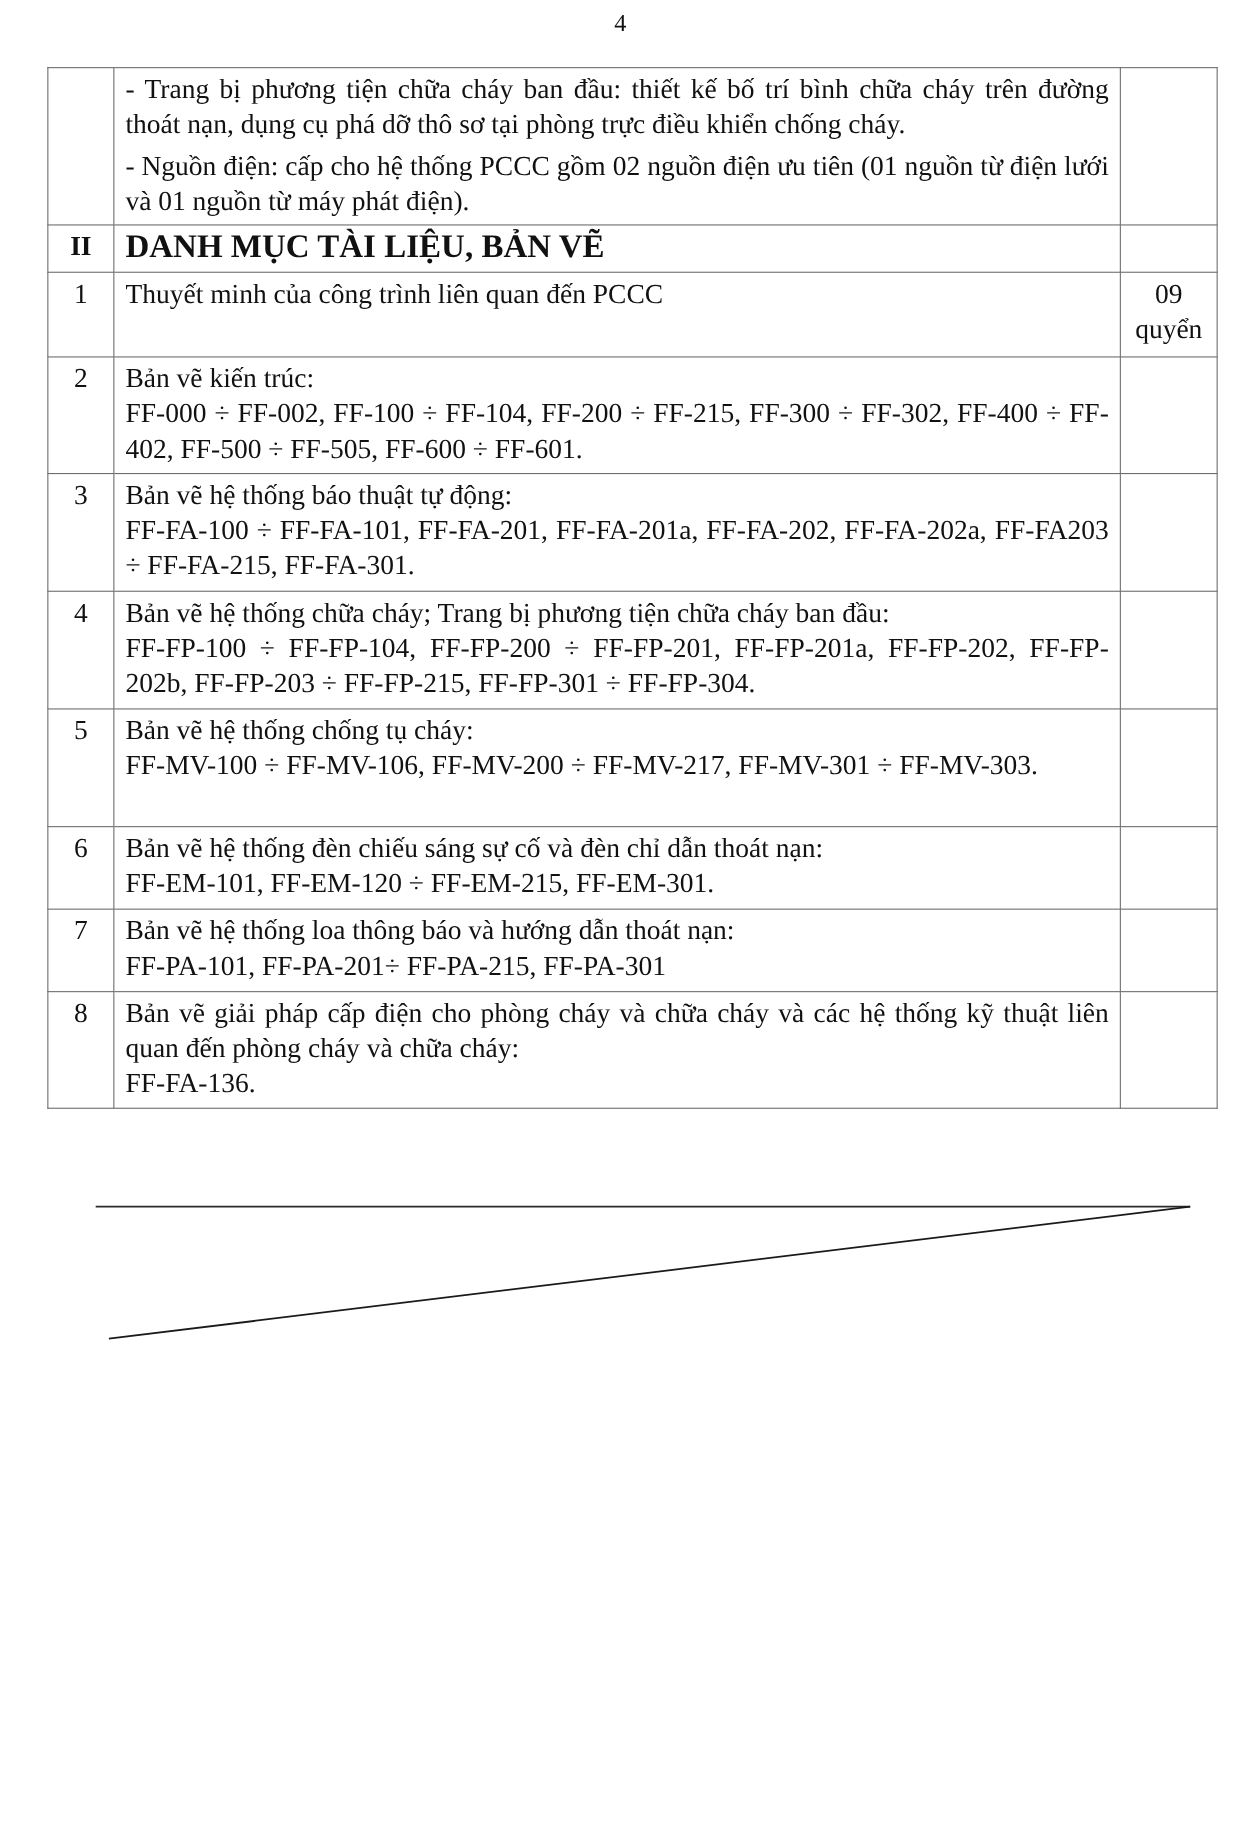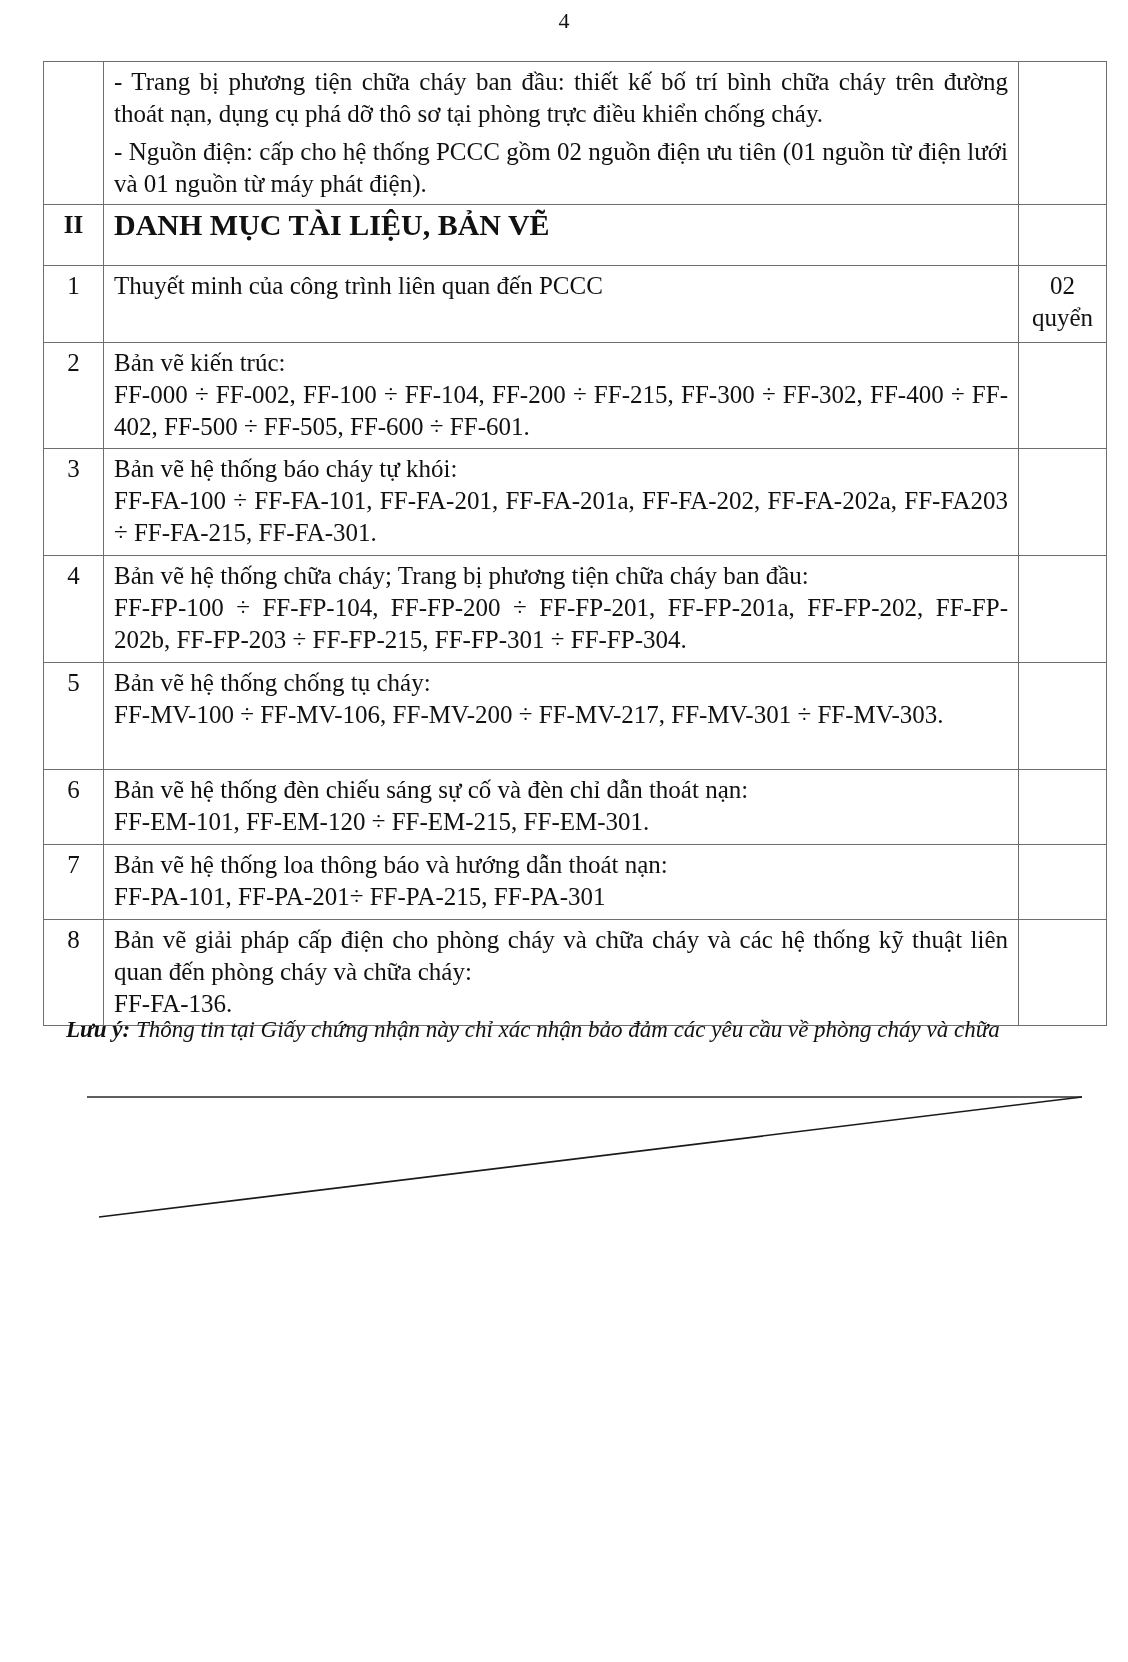--- a/index.html
+++ b/index.html
@@ -99,49 +99,49 @@
   </colgroup>
   <tbody>
     <tr style="height:142px;margin-top:28px;">
       <td class="no"></td>
       <td class="content">
         <p class="para">- Trang bị phương tiện chữa cháy ban đầu: thiết kế bố trí bình chữa cháy trên đường thoát nạn, dụng cụ phá dỡ thô sơ tại phòng trực điều khiển chống cháy.</p>
         <p class="para">- Nguồn điện: cấp cho hệ thống PCCC gồm 02 nguồn điện ưu tiên (01 nguồn từ điện lưới và 01 nguồn từ máy phát điện).</p>
       </td>
       <td class="qty"></td>
     </tr>
-    <tr style="height:61px;">
+    <tr style="height:43px;">
       <td class="no section-no">II</td>
       <td class="content">
         <span class="section-title">DANH MỤC TÀI LIỆU, BẢN VẼ</span>
       </td>
       <td class="qty"></td>
     </tr>
     <tr style="height:77px;">
       <td class="no">1</td>
       <td class="content">
         <span class="line">Thuyết minh của công trình liên quan đến PCCC</span>
       </td>
       <td class="qty">
-        <span class="line">02</span>
+        <span class="line">09</span>
         <span class="line">quyển</span>
       </td>
     </tr>
     <tr style="height:106px;">
       <td class="no">2</td>
       <td class="content">
         <span class="line">Bản vẽ kiến trúc:</span>
         <span class="line">FF-000 ÷ FF-002, FF-100 ÷ FF-104, FF-200 ÷ FF-215, FF-300 ÷ FF-302, FF-400 ÷ FF-402, FF-500 ÷ FF-505, FF-600 ÷ FF-601.</span>
       </td>
       <td class="qty"></td>
     </tr>
     <tr style="height:107px;">
       <td class="no">3</td>
       <td class="content">
-        <span class="line">Bản vẽ hệ thống báo cháy tự khói:</span>
+        <span class="line">Bản vẽ hệ thống báo thuật tự động:</span>
         <span class="line">FF-FA-100 ÷ FF-FA-101, FF-FA-201, FF-FA-201a, FF-FA-202, FF-FA-202a, FF-FA203 ÷ FF-FA-215, FF-FA-301.</span>
       </td>
       <td class="qty"></td>
     </tr>
     <tr style="height:107px;">
       <td class="no">4</td>
       <td class="content">
         <span class="line">Bản vẽ hệ thống chữa cháy; Trang bị phương tiện chữa cháy ban đầu:</span>
         <span class="line">FF-FP-100 ÷ FF-FP-104, FF-FP-200 ÷ FF-FP-201, FF-FP-201a, FF-FP-202, FF-FP-202b, FF-FP-203 ÷ FF-FP-215, FF-FP-301 ÷ FF-FP-304.</span>
       </td>
@@ -176,19 +176,18 @@
       <td class="content">
         <span class="line">Bản vẽ giải pháp cấp điện cho phòng cháy và chữa cháy và các hệ thống kỹ thuật liên quan đến phòng cháy và chữa cháy:</span>
         <span class="line">FF-FA-136.</span>
       </td>
       <td class="qty"></td>
     </tr>
   </tbody>
 </table>
 
 <div class="note">
-  <span class="l1"><span class="label">Lưu ý:</span><span> Thông tin tại Giấy chứng nhận này chỉ xác nhận bảo đảm các yêu cầu về phòng cháy và chữa</span></span>
 </div>
 
 <svg class="closing-lines" viewBox="0 0 1128 1662" xmlns="http://www.w3.org/2000/svg">
   <line x1="87" y1="1097" x2="1082" y2="1097" stroke="#2a2a2a" stroke-width="1.6"></line>
   <line x1="1082" y1="1097" x2="99" y2="1217" stroke="#1a1a1a" stroke-width="1.6"></line>
 </svg>
 
 </body></html>

